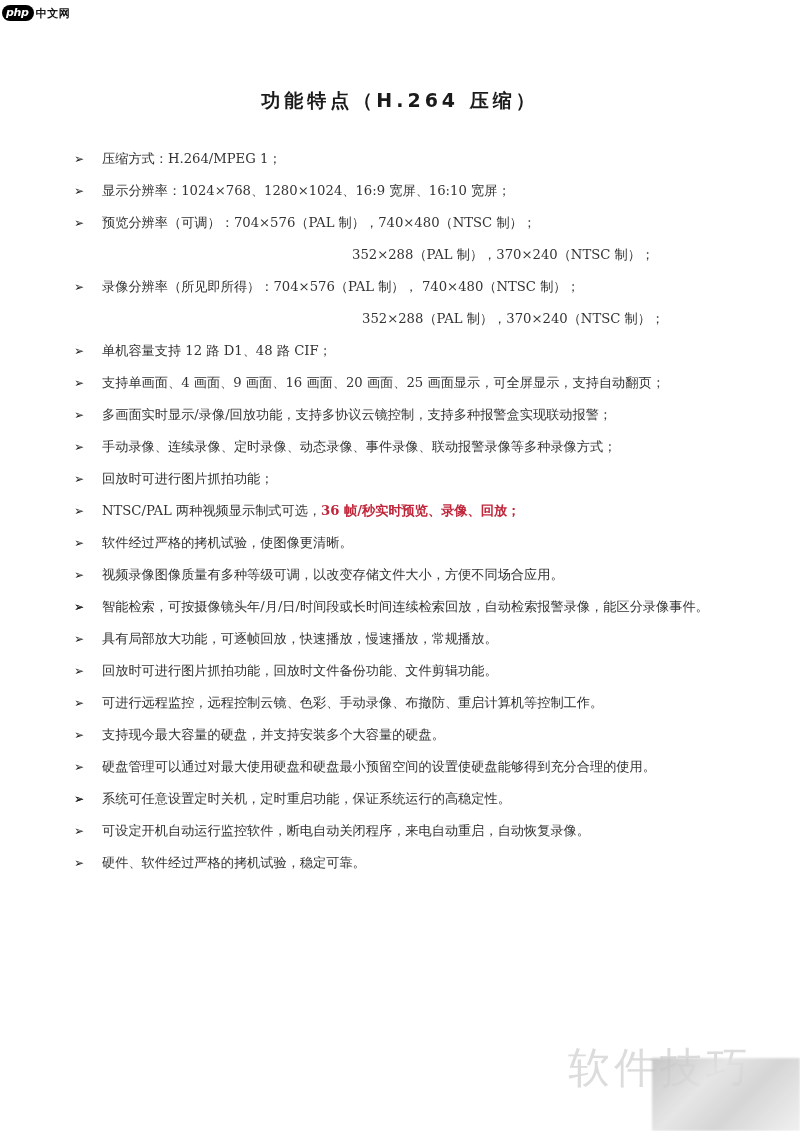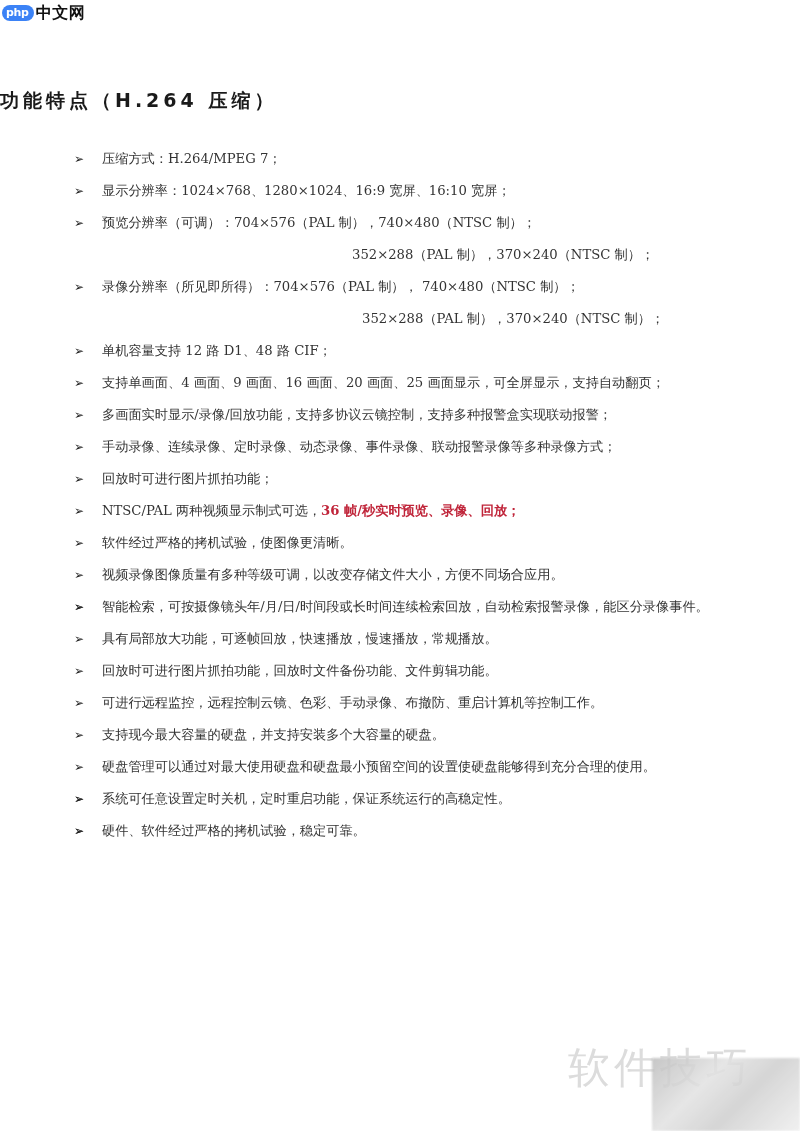--- a/index.html
+++ b/index.html
@@ -17,44 +17,45 @@
     }
     .logo {
       position: absolute;
       left: 2px;
       top: 4px;
       display: flex;
       align-items: center;
       height: 18px;
     }
     .logo-badge {
-      background: #3b82f6;
+      background: #000000;
       color: #fff;
       font-family: "DejaVu Sans", sans-serif;
+      font-style: italic;
       font-weight: bold;
       font-size: 11px;
       line-height: 13px;
       border-radius: 9px;
       padding: 1px 5px 2px 4px;
       letter-spacing: -0.3px;
     }
     .logo-text {
       font-family: "DejaVu Sans", sans-serif;
       font-weight: bold;
-      font-size: 16px;
+      font-size: 11px;
       color: #111;
       margin-left: 2px;
       letter-spacing: 0.5px;
     }
     .title {
       position: absolute;
       top: 88px;
       left: 0;
       width: 800px;
-      text-align: left;
+      text-align: center;
       font-family: "DejaVu Sans", sans-serif;
       font-weight: bold;
       font-size: 19px;
       letter-spacing: 4px;
       color: #1a1a1a;
     }
     .list {
       position: absolute;
       top: 143px;
       left: 72px;
@@ -114,39 +115,39 @@
 <body>
 
 <div class="logo">
   <span class="logo-badge">php</span>
   <span class="logo-text">中文网</span>
 </div>
 
 <div class="title">功能特点（H.264 压缩）</div>
 
 <ul class="list">
-  <li class="item"><span class="bullet">➢</span><span>压缩方式：H.264/MPEG 7；</span></li>
+  <li class="item"><span class="bullet">➢</span><span>压缩方式：H.264/MPEG 1；</span></li>
   <li class="item"><span class="bullet">➢</span><span>显示分辨率：1024×768、1280×1024、16:9 宽屏、16:10 宽屏；</span></li>
   <li class="item"><span class="bullet">➢</span><span>预览分辨率（可调）：704×576（PAL 制），740×480（NTSC 制）；</span><span class="subline">352×288（PAL 制），370×240（NTSC 制）；</span></li>
   <li class="item"><span class="bullet">➢</span><span>录像分辨率（所见即所得）：704×576（PAL 制）， 740×480（NTSC 制）；</span><span class="subline wide">352×288（PAL 制），370×240（NTSC 制）；</span></li>
   <li class="item"><span class="bullet">➢</span><span>单机容量支持 12 路 D1、48 路 CIF；</span></li>
   <li class="item"><span class="bullet">➢</span><span>支持单画面、4 画面、9 画面、16 画面、20 画面、25 画面显示，可全屏显示，支持自动翻页；</span></li>
   <li class="item"><span class="bullet">➢</span><span>多画面实时显示/录像/回放功能，支持多协议云镜控制，支持多种报警盒实现联动报警；</span></li>
   <li class="item"><span class="bullet">➢</span><span>手动录像、连续录像、定时录像、动态录像、事件录像、联动报警录像等多种录像方式；</span></li>
   <li class="item"><span class="bullet">➢</span><span>回放时可进行图片抓拍功能；</span></li>
   <li class="item"><span class="bullet">➢</span><span>NTSC/PAL 两种视频显示制式可选，</span><span class="hl">36 帧/秒实时预览、录像、回放；</span></li>
   <li class="item"><span class="bullet">➢</span><span>软件经过严格的拷机试验，使图像更清晰。</span></li>
   <li class="item"><span class="bullet">➢</span><span>视频录像图像质量有多种等级可调，以改变存储文件大小，方便不同场合应用。</span></li>
   <li class="item"><span class="bullet">➢</span></li>
   <li class="item"><span class="bullet">➢</span><span>智能检索，可按摄像镜头年/月/日/时间段或长时间连续检索回放，自动检索报警录像，能区分录像事件。</span></li>
   <li class="item"><span class="bullet">➢</span><span>具有局部放大功能，可逐帧回放，快速播放，慢速播放，常规播放。</span></li>
   <li class="item"><span class="bullet">➢</span><span>回放时可进行图片抓拍功能，回放时文件备份功能、文件剪辑功能。</span></li>
   <li class="item"><span class="bullet">➢</span><span>可进行远程监控，远程控制云镜、色彩、手动录像、布撤防、重启计算机等控制工作。</span></li>
   <li class="item"><span class="bullet">➢</span><span>支持现今最大容量的硬盘，并支持安装多个大容量的硬盘。</span></li>
   <li class="item"><span class="bullet">➢</span><span>硬盘管理可以通过对最大使用硬盘和硬盘最小预留空间的设置使硬盘能够得到充分合理的使用。</span></li>
   <li class="item"><span class="bullet">➢</span></li>
   <li class="item"><span class="bullet">➢</span><span>系统可任意设置定时关机，定时重启功能，保证系统运行的高稳定性。</span></li>
-  <li class="item"><span class="bullet">➢</span></li>
+  <li class="item"><span class="bullet">➢</span><span>可设定开机自动运行监控软件，断电自动关闭程序，来电自动重启，自动恢复录像。</span></li>
   <li class="item"><span class="bullet">➢</span><span>硬件、软件经过严格的拷机试验，稳定可靠。</span></li>
 </ul>
 
 <div class="watermark">软件技巧</div>
 <div class="smudge"></div>
 
 </body></html>

